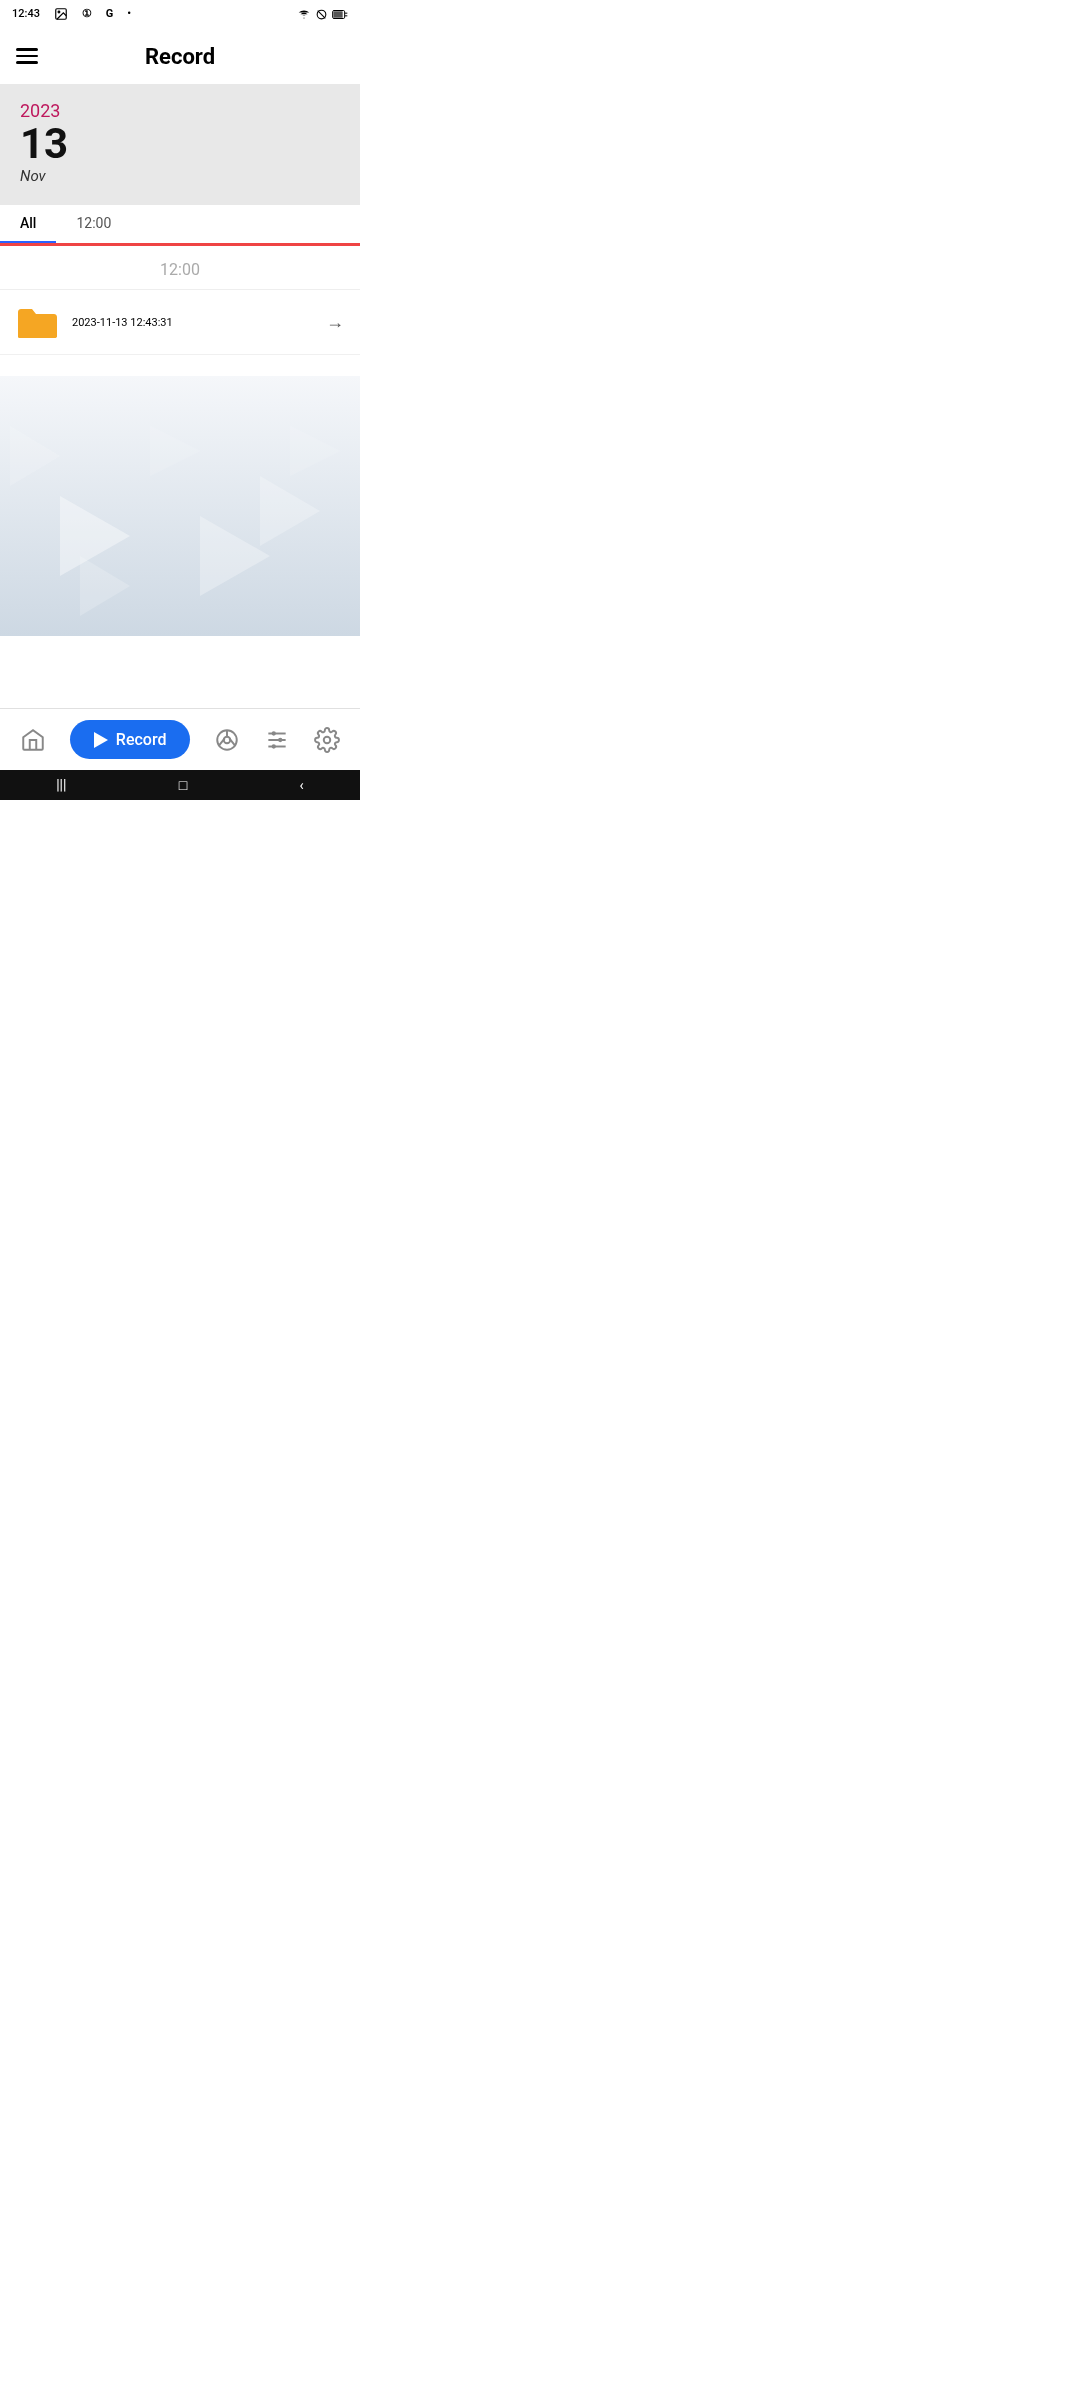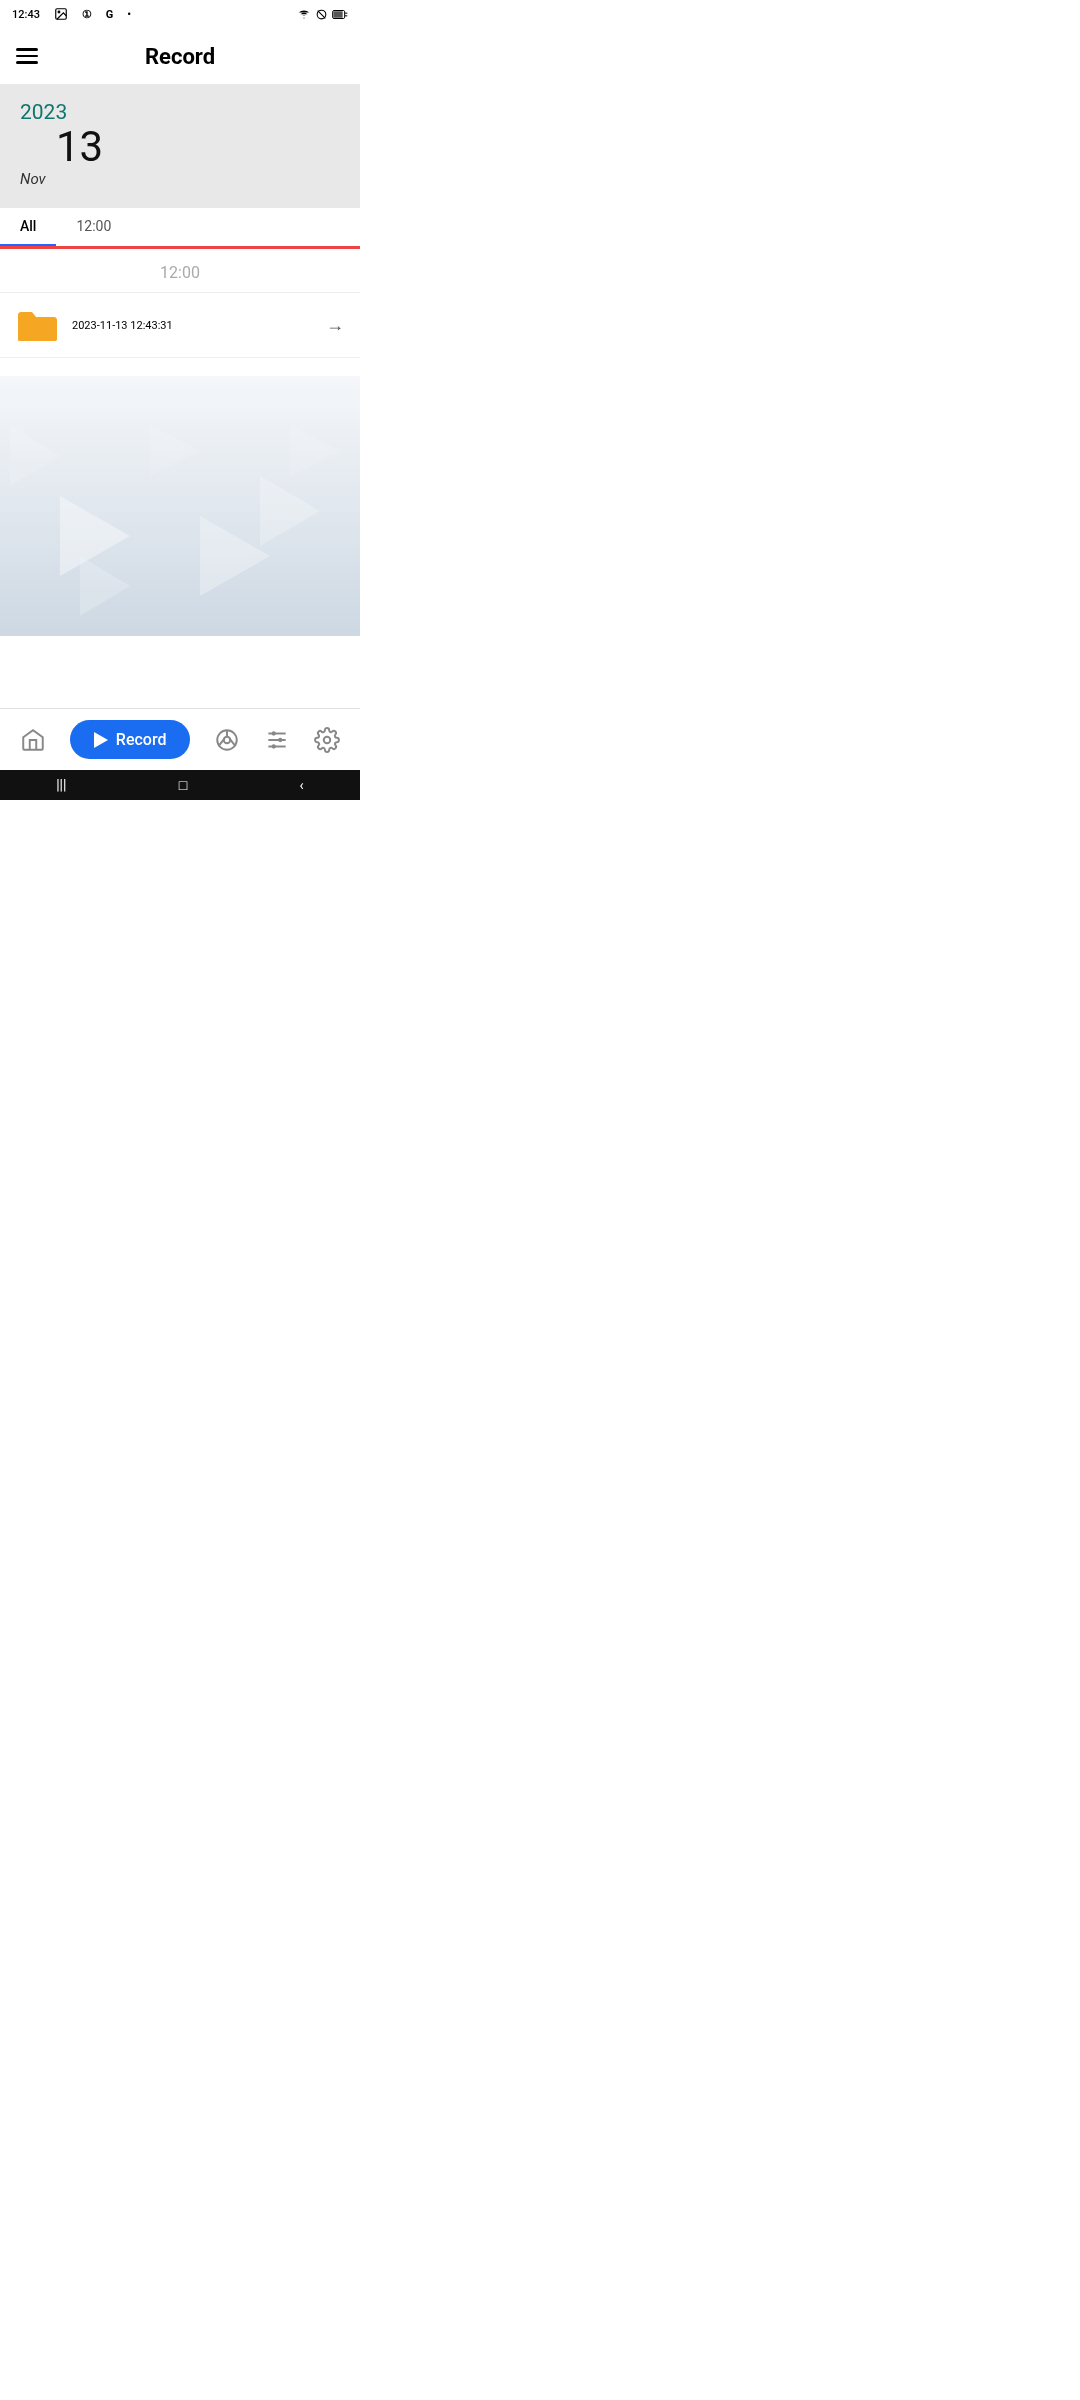--- a/index.html
+++ b/index.html
@@ -20,21 +20,21 @@
       background: #fff;
       display: flex;
       align-items: center;
       justify-content: space-between;
       padding: 0 12px;
       font-size: 11px;
       font-weight: 500;
       color: #000;
     }
 
-    .status-left { display: flex; align-items: center; gap: 14px; }
+    .status-left { display: flex; align-items: flex-start; gap: 14px; }
     .status-right { display: flex; align-items: center; gap: 4px; }
 
     
     .header {
       height: 56px;
       background: #fff;
       display: flex;
       align-items: center;
       padding: 0 16px;
       position: relative;
@@ -64,31 +64,30 @@
       color: #000;
     }
 
     
     .date-section {
       background: #e8e8e8;
       padding: 16px 20px 20px 20px;
     }
 
     .date-year {
-      font-size: 21px;
-      color: #0f766e;
+      font-size: 18px;
+      color: #be185d;
       font-weight: 400;
     }
 
     .date-day {
       font-size: 42px;
-      font-weight: 400;
+      font-weight: 700;
       color: #111;
       line-height: 1.1;
-      margin-left: 36px;
     }
 
     .date-month {
       font-size: 15px;
       color: #333;
       font-weight: 400;
       font-style: italic;
     }
 
     

